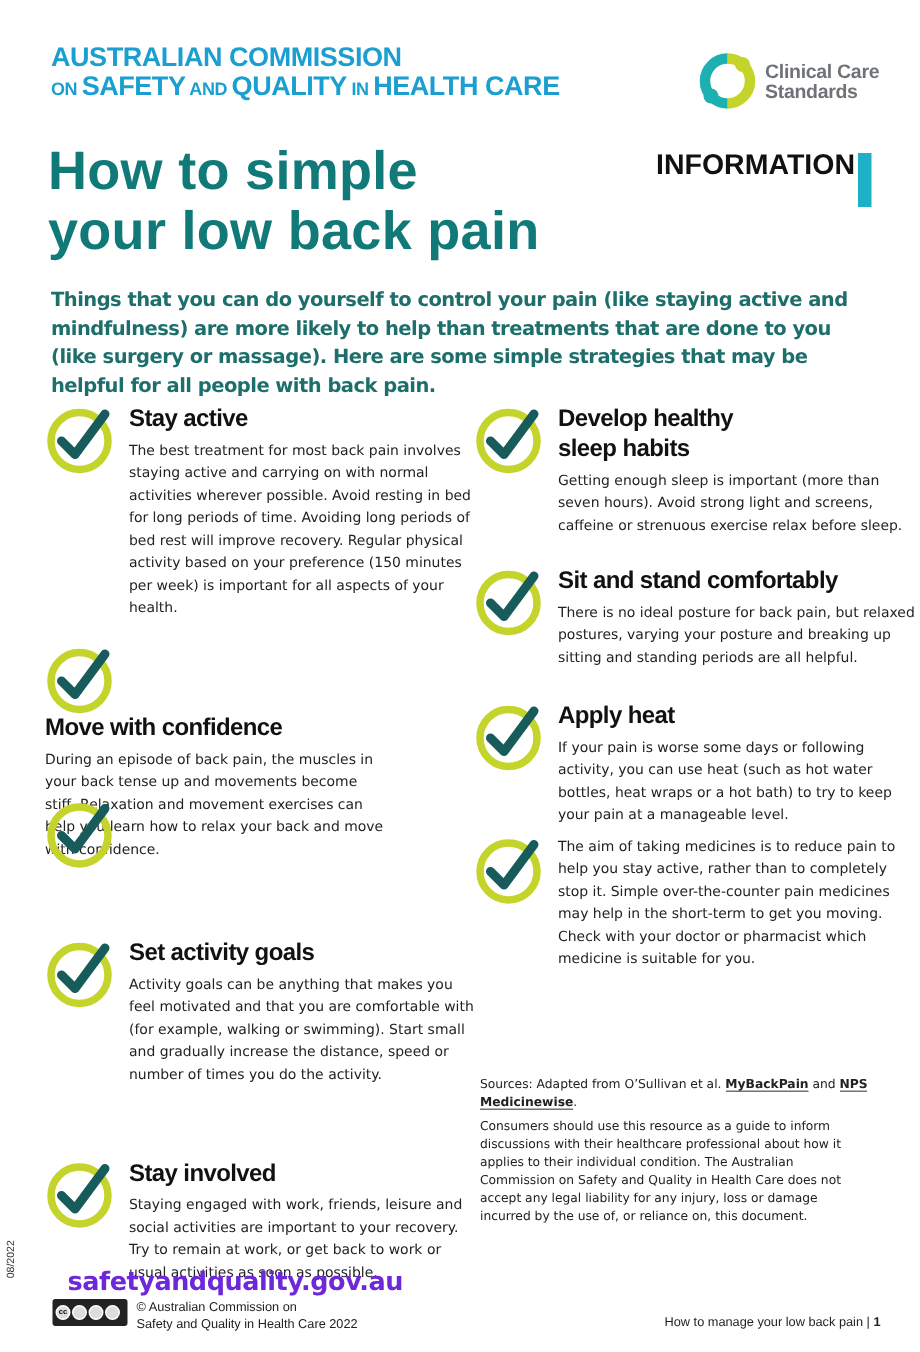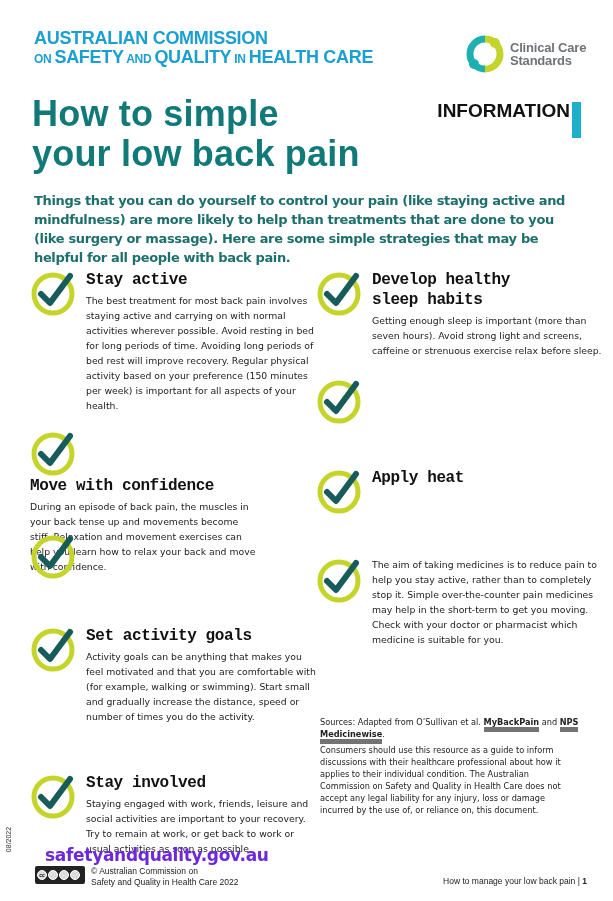--- a/index.html
+++ b/index.html
@@ -18,27 +18,27 @@
 
   .info-badge { position:absolute; right:43px; top:100px; text-align:right; }
   .info-title { font-size:19px; font-weight:bold; color:#111; line-height:21px; display:block; }
   .info-sub { font-size:17px; color:#111; line-height:20px; display:block; }
   .info-bar { position:absolute; right:32px; top:102px; width:9px; height:36px; background:#1eb0c8; }
 
   .intro { position:absolute; left:34px; top:191px; width:550px; margin:0; color:#1d6f6b; font-size:13px; font-weight:bold; line-height:19px; font-family:"DejaVu Sans", sans-serif; letter-spacing:-0.35px; }
 
   .tip { position:absolute; display:flex; }
   .tip .check { flex:0 0 46px; width:46px; height:46px; margin-right:10px; }
-  .tip h2 { margin:0 0 3px 0; font-size:16px; font-weight:bold; color:#111; line-height:20px; font-family:Liberation Mono, monospace; letter-spacing:-0.4px; }
+  .tip h2 { margin:0 0 3px 0; font-size:16px; font-weight:bold; color:#111; line-height:20px; font-family:Liberation Sans, sans-serif; letter-spacing:-0.4px; }
   .tip p { margin:0; font-size:9.3px; line-height:15px; color:#222; font-family:"DejaVu Sans", sans-serif; }
   .tip .body { width:230px; }
 
   .sources { position:absolute; left:320px; top:716px; width:260px; font-family:"DejaVu Sans", sans-serif; font-size:8.2px; line-height:12px; color:#222; }
   .sources p { margin:0 0 4px 0; }
-  .link { color:#222; font-weight:bold; text-decoration:none; border-bottom:5px solid #737373; }
+  .link { color:#222; font-weight:bold; text-decoration:none; border-bottom:1px solid #737373; }
 
   .date-code { position:absolute; left:2px; top:826px; width:12px; font-size:7px; color:#333; transform:rotate(-90deg); transform-origin:center; white-space:nowrap; display:flex; justify-content:center; }
   .site-link { position:absolute; left:34px; top:845px; color:#6d28d9; font-size:17px; font-weight:bold; font-family:"DejaVu Sans", sans-serif; letter-spacing:-0.3px;margin-left:11px; }
   .cc-badge { position:absolute; left:35px; top:866px; width:50px; height:18px; background:#222; border-radius:2px; display:flex; align-items:center; gap:1px; padding:0 2px; box-sizing:border-box; }
   .cc-circle { width:10px; height:10px; border-radius:50%; background:#ddd; border:1px solid #fff; box-sizing:border-box; font-size:5px; color:#000; display:flex; align-items:center; justify-content:center; font-weight:bold; }
   .copyright { position:absolute; left:91px; top:866px; font-size:8.5px; line-height:11px; color:#222; }
   .footer-title { position:absolute; right:26px; top:876px; font-size:8.5px; color:#222; }
   .footer-title b { font-weight:bold; }
 </style>
 </head>
@@ -138,29 +138,34 @@
     <h2 style="width:150px;">Develop healthy sleep habits</h2>
     <p>Getting enough sleep is important (more than seven hours). Avoid strong light and screens, caffeine or strenuous exercise relax before sleep.</p>
   </div>
 </div>
 
 <div class="tip" style="left:316px; top:378px;">
   <svg class="check" viewBox="0 0 46 46">
       <circle cx="23" cy="24" r="19" fill="none" stroke="#c5d42a" stroke-width="5"></circle>
       <path d="M11 24 L20 33 L40 6" fill="none" stroke="#175c5a" stroke-width="6" stroke-linecap="round" stroke-linejoin="round"></path>
     </svg>
+  <div class="body" style="width:240px;">
+    <h2>Sit and stand comfortably</h2>
+    <p>There is no ideal posture for back pain, but relaxed postures, varying your posture and breaking up sitting and standing periods are all helpful.</p>
+  </div>
 </div>
 
 <div class="tip" style="left:316px; top:468px;">
   <svg class="check" viewBox="0 0 46 46">
       <circle cx="23" cy="24" r="19" fill="none" stroke="#c5d42a" stroke-width="5"></circle>
       <path d="M11 24 L20 33 L40 6" fill="none" stroke="#175c5a" stroke-width="6" stroke-linecap="round" stroke-linejoin="round"></path>
     </svg>
   <div class="body" style="width:240px;">
     <h2>Apply heat</h2>
+    <p>If your pain is worse some days or following activity, you can use heat (such as hot water bottles, heat wraps or a hot bath) to try to keep your pain at a manageable level.</p>
   </div>
 </div>
 
 <div class="tip" style="left:316px; top:557px;">
   <svg class="check" viewBox="0 0 46 46">
       <circle cx="23" cy="24" r="19" fill="none" stroke="#c5d42a" stroke-width="5"></circle>
       <path d="M11 24 L20 33 L40 6" fill="none" stroke="#175c5a" stroke-width="6" stroke-linecap="round" stroke-linejoin="round"></path>
     </svg>
   <div class="body" style="width:240px;">
     <p>The aim of taking medicines is to reduce pain to help you stay active, rather than to completely stop it. Simple over-the-counter pain medicines may help in the short-term to get you moving. Check with your doctor or pharmacist which medicine is suitable for you.</p>

